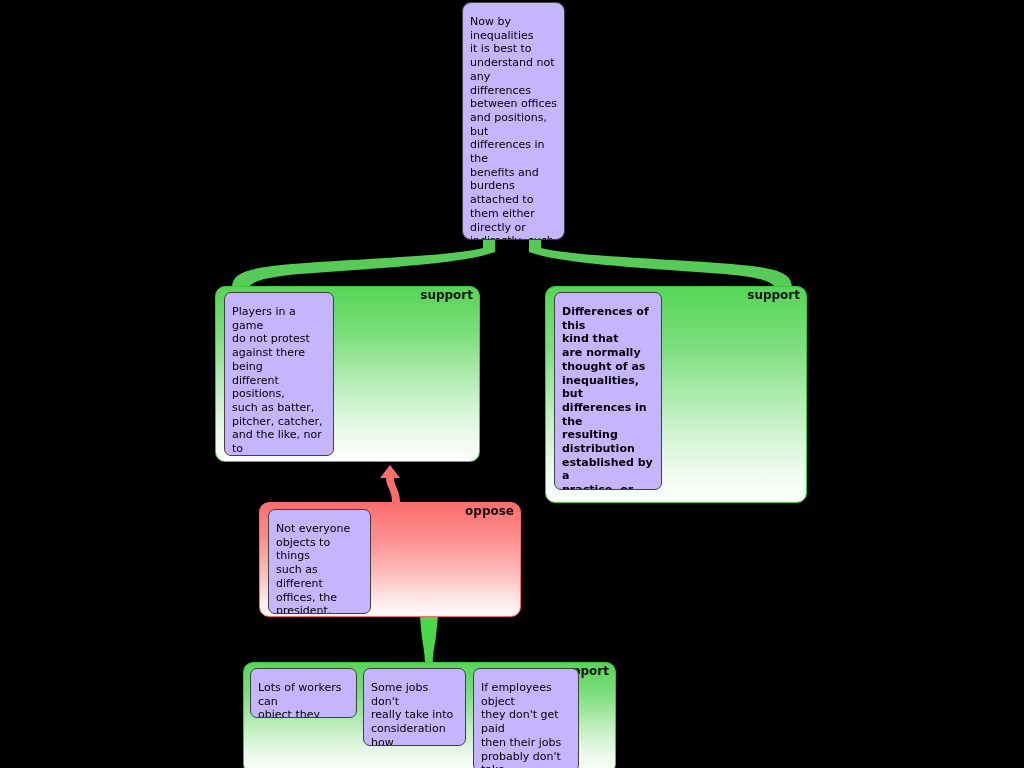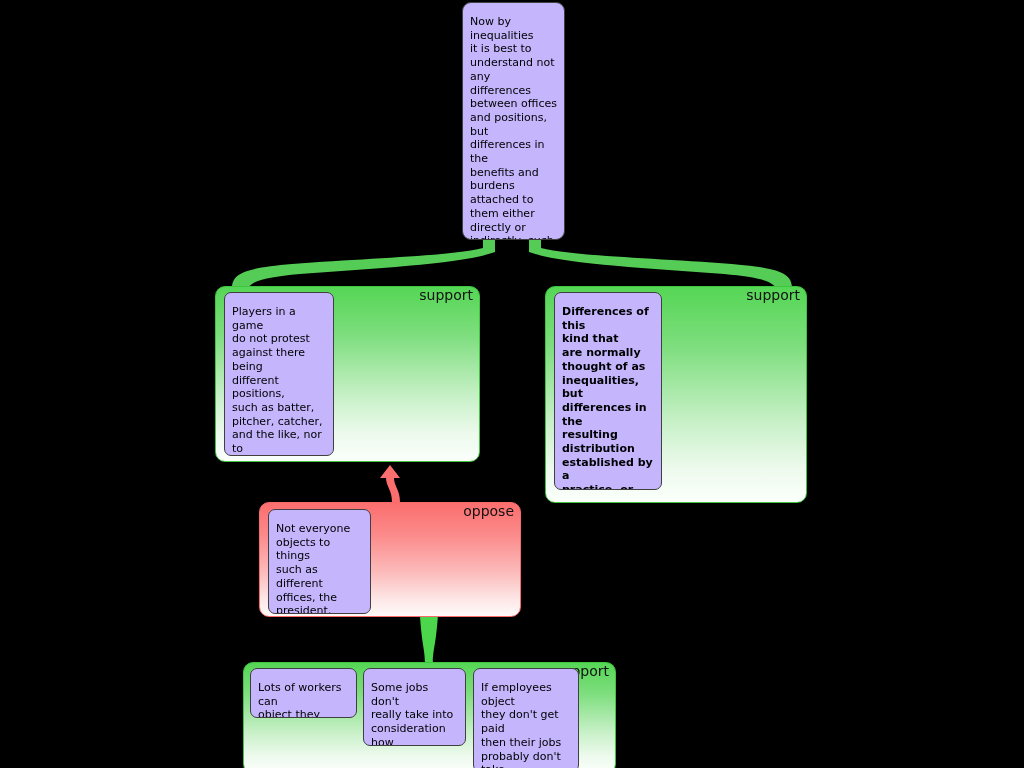--- a/index.html
+++ b/index.html
@@ -44,25 +44,26 @@
   }
   .group.oppose {
     border: 1px solid #f96a6a;
     background-image: linear-gradient(to bottom, #fb6e6e 0%, #fc8a8a 28%, #fcbcbc 62%, #fde6e6 85%, #fffafa 100%);
   }
 
   .group-label {
     position: absolute;
     top: 3px;
     right: 6px;
-    font-size: 14px;
+    font-size: 12px;
     line-height: 10px;
     color: #111111;
     font-family: "DejaVu Sans", "Liberation Sans", sans-serif;
     white-space: nowrap;
+    font-weight: bold;
   }
 
   
   .card {
     position: absolute;
     box-sizing: border-box;
     background: #c4b5fd;
     border: 1px solid #404040;
     border-radius: 7px;
     padding: 12px 6px 4px 7px;

